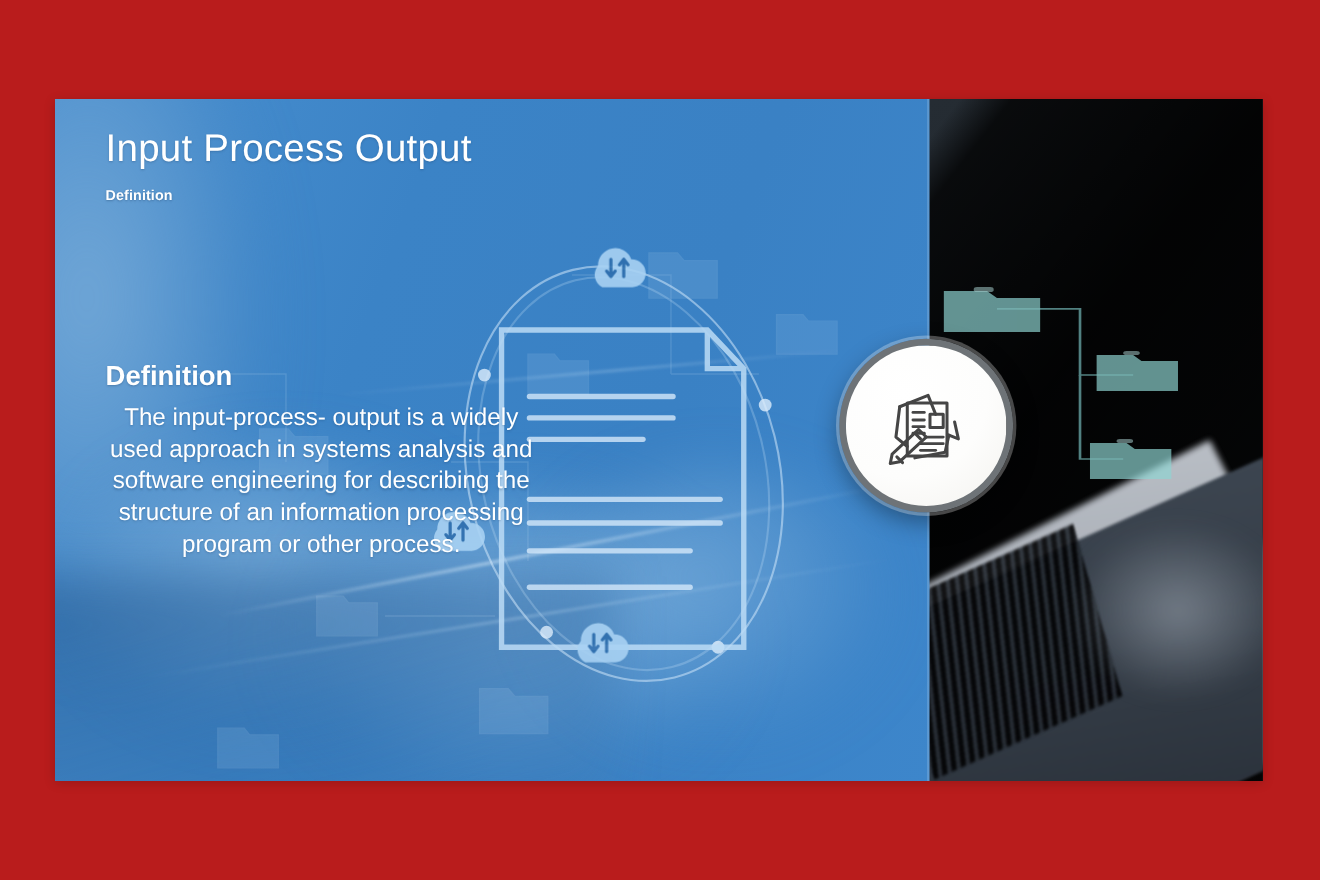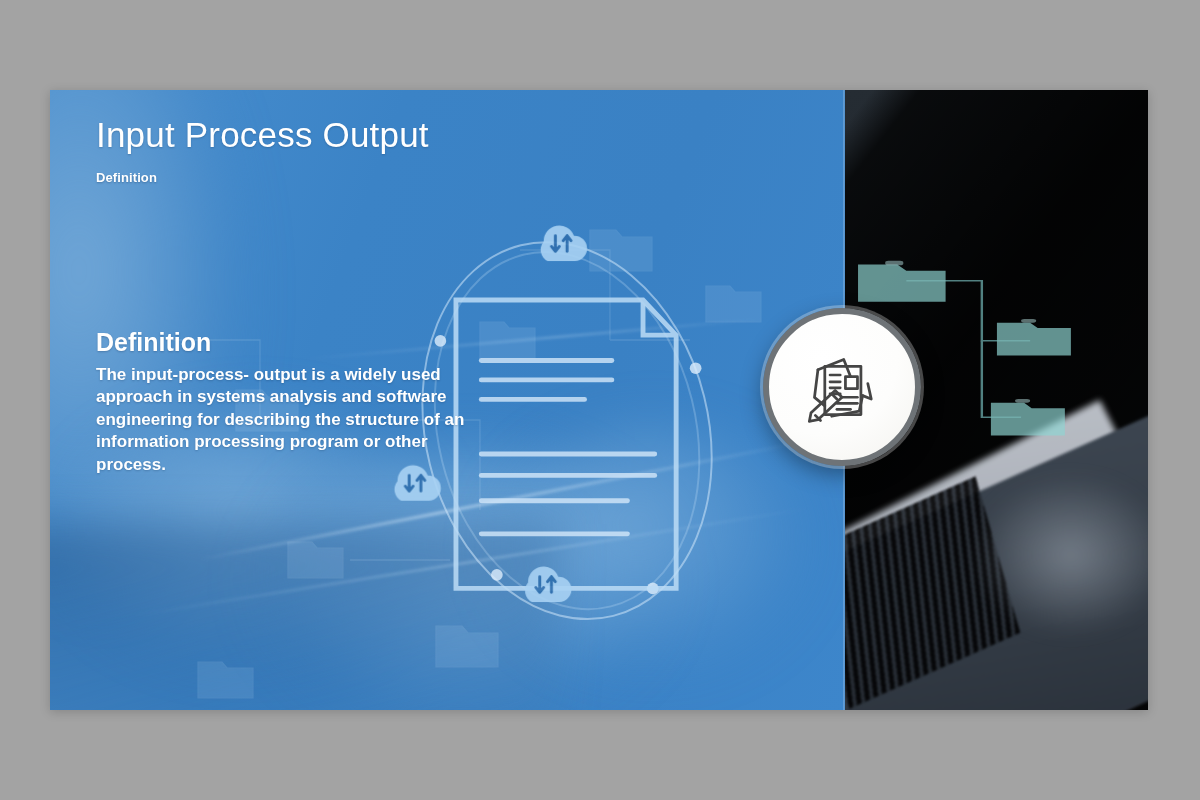--- a/index.html
+++ b/index.html
@@ -12,21 +12,21 @@
   body {
     background: #eaeaea;
     font-family: "Liberation Sans", sans-serif;
   }
 
   
   #page {
     position: relative;
     width: 1200px;
     height: 800px;
-    background: #a3a3a3;
+    background: #b91c1c;
   }
 
   
   #slide {
     position: absolute;
     left: 50px;
     top: 90px;
     width: 1098px;
     height: 620px;
     overflow: hidden;
@@ -234,25 +234,26 @@
   .body-heading {
     color: #ffffff;
     font-size: 25px;
     font-weight: 700;
     line-height: 1.15;
     margin: 0 0 7px 0;
     text-shadow: 0 1px 2px rgba(20,50,85,.3);
   }
   .body-copy {
     color: #ffffff;
-    font-size: 17px;
-    font-weight: 700;
+    font-size: 22px;
+    font-weight: 400;
     line-height: 1.32;
     margin: 0;
     text-shadow: 0 1px 2px rgba(20,50,85,.28);
+    text-align: center;
   }
 
   
   .icon-badge {
     position: absolute;
     left: 713px;
     top: 218px;
     width: 158px;
     height: 158px;
     border-radius: 50%;

